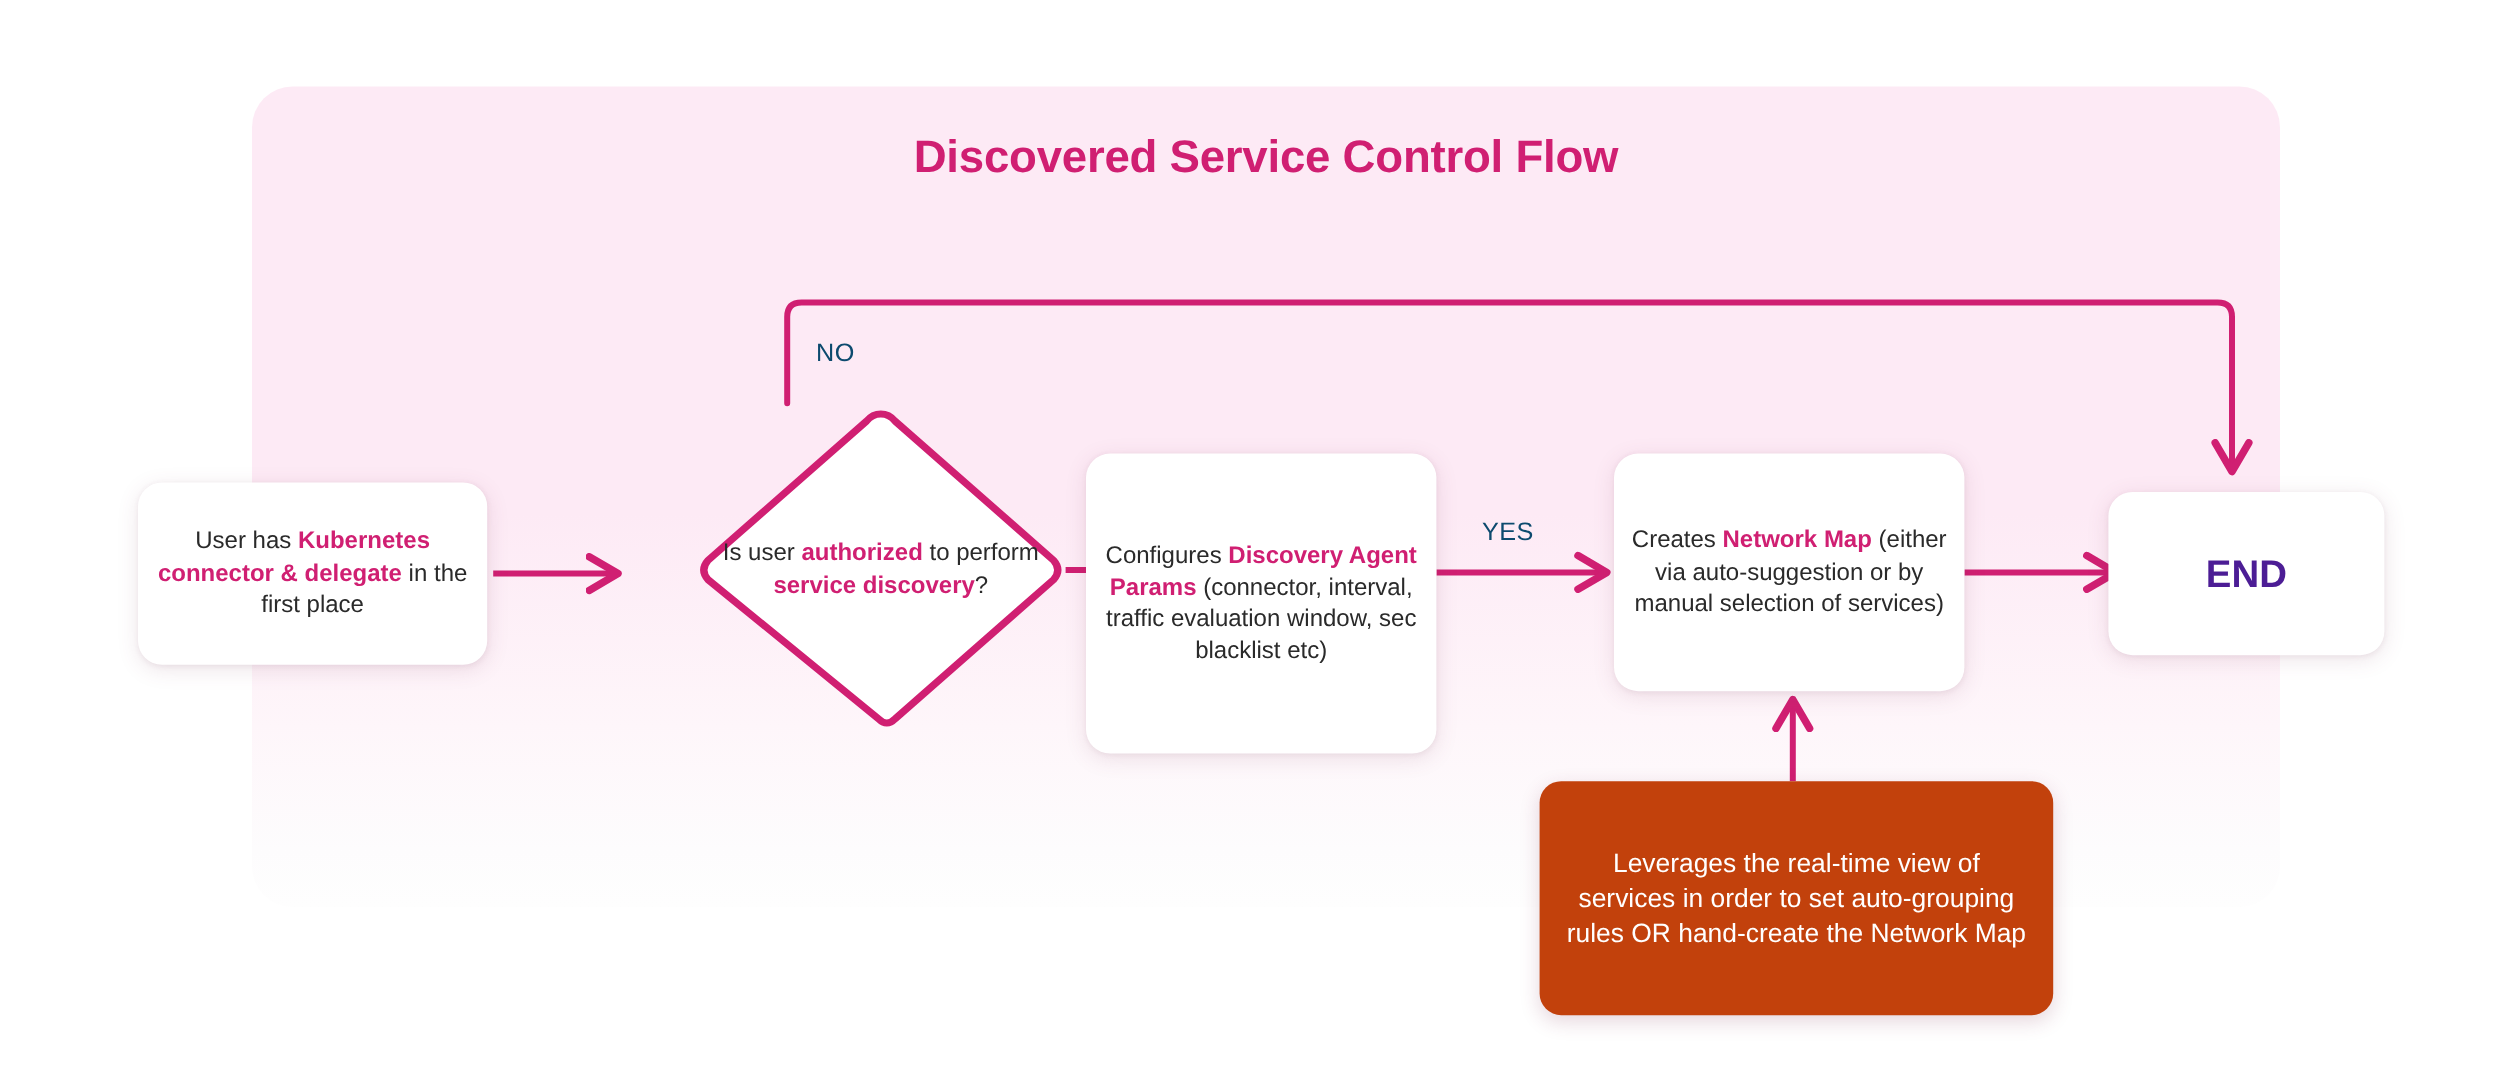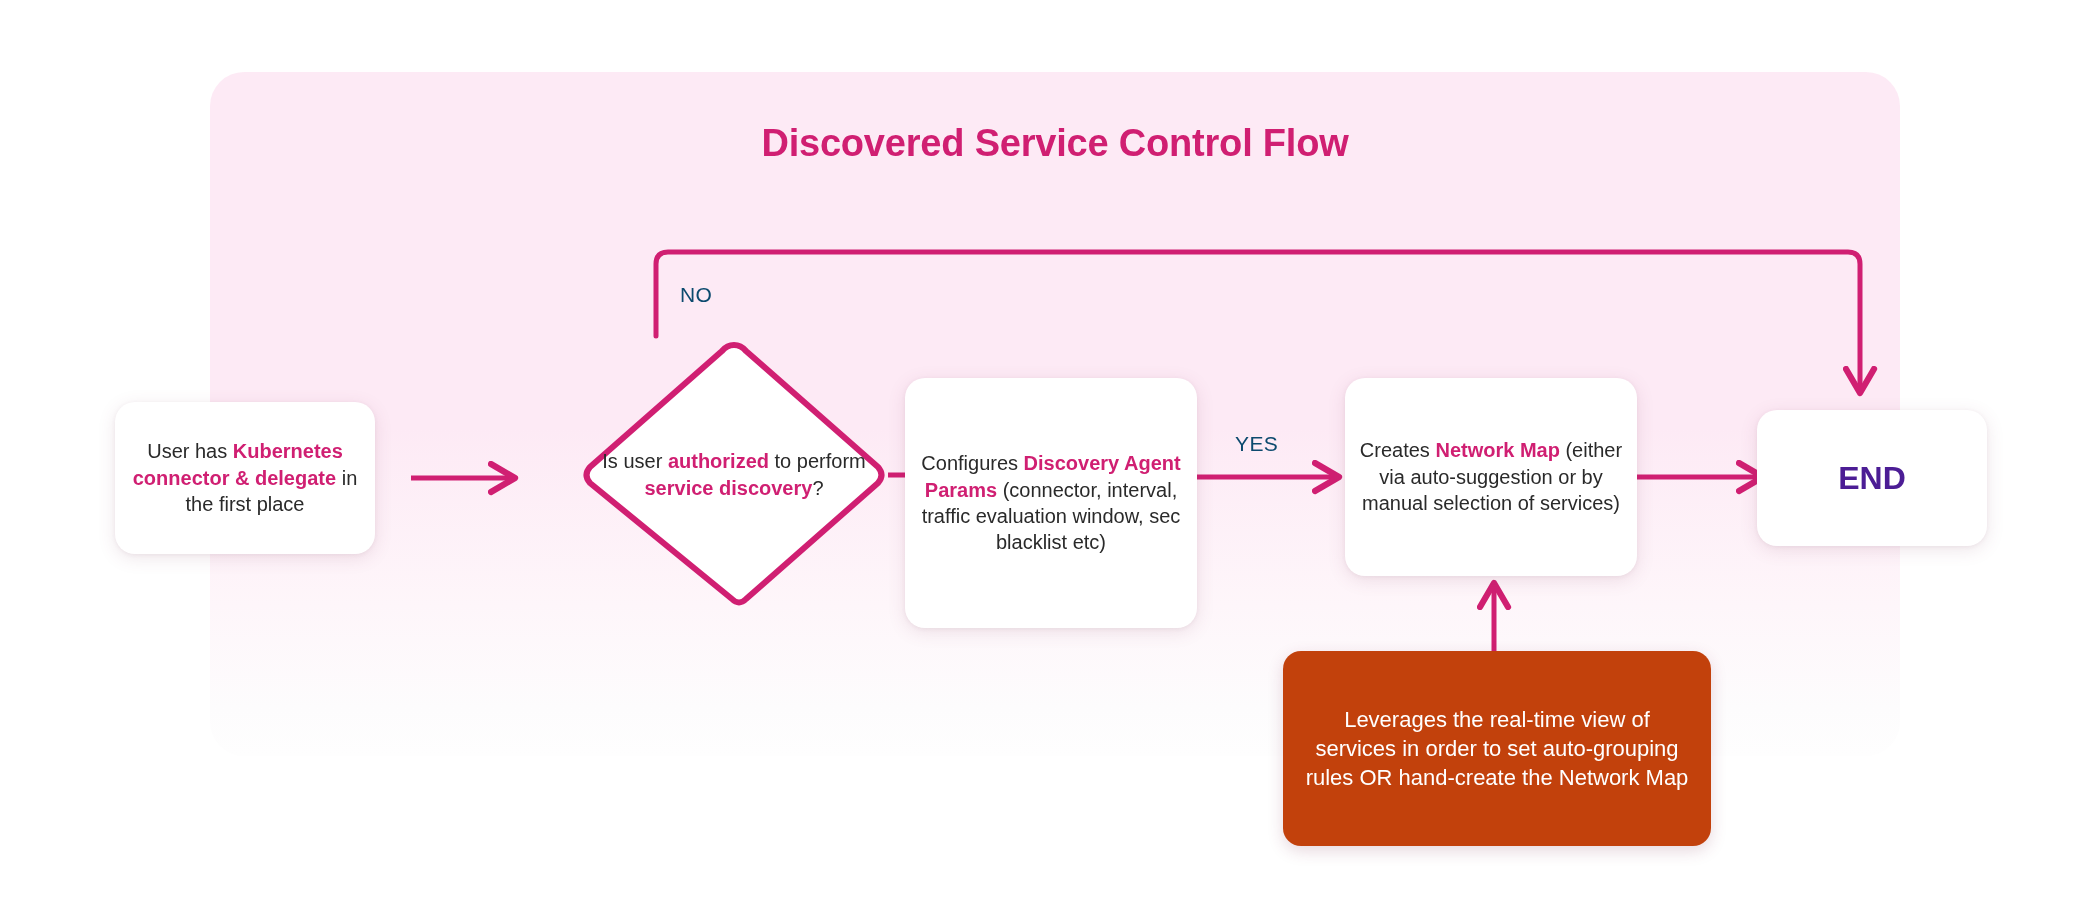--- a/index.html
+++ b/index.html
@@ -35,21 +35,20 @@
   #title {
     position: absolute;
     left: 210px;
     top: 110px;
     width: 1690px;
     text-align: center;
     font-size: 38px;
     font-weight: bold;
     color: #d01f72;
     letter-spacing: -0.2px;
-    margin-top: 12px;
   }
 
   
   #wires {
     position: absolute;
     left: 0;
     top: 0;
     width: 2096px;
     height: 903px;
     pointer-events: none;
@@ -66,21 +65,21 @@
     justify-content: center;
     text-align: center;
     color: #2a2a2a;
     font-size: 20px;
     line-height: 1.32;
     box-sizing: border-box;
     padding: 10px 14px;
   }
   .node .hl { color: #d01f72; font-weight: bold; }
 
-  #node-start   { left: 115px;  top: 402px; width: 260px; height: 152px; justify-content: flex-end; }
+  #node-start   { left: 115px;  top: 402px; width: 291px; height: 152px; justify-content: flex-end; }
   #node-params  { left: 905px;  top: 378px; width: 292px; height: 250px; }
   #node-netmap  { left: 1345px; top: 378px; width: 292px; height: 198px; }
   #node-end     {
     left: 1757px; top: 410px; width: 230px; height: 136px;
     color: #4c1d95; font-size: 32px; font-weight: bold;
   }
 
   
   #node-decision {
     position: absolute;

